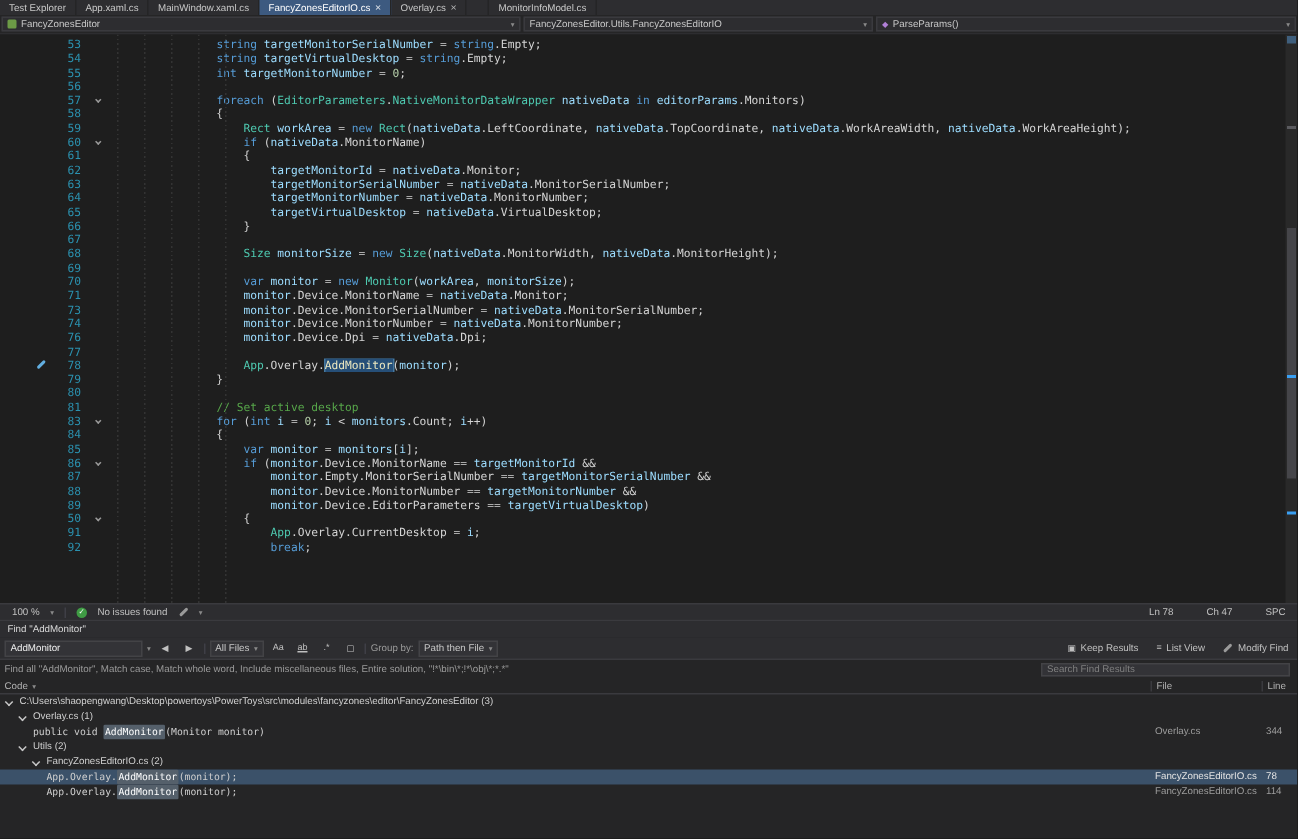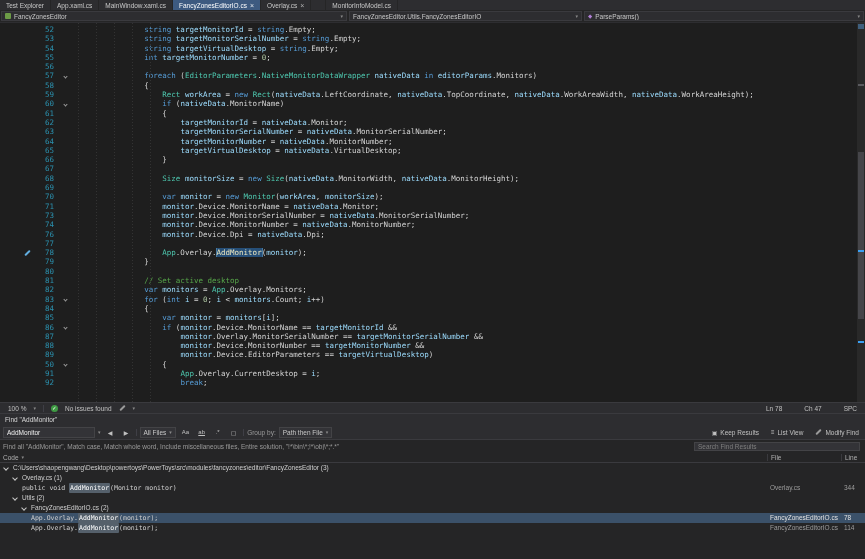--- a/index.html
+++ b/index.html
@@ -126,21 +126,20 @@
     </div>
   </div>
 
   <div class="editor">
     <div class="guide" style="left:78px"></div>
     <div class="guide" style="left:96px"></div>
     <div class="guide" style="left:114px"></div>
     <div class="guide" style="left:132px"></div>
     <div class="guide" style="left:150px"></div>
     <div>
-        <div class="ed-row"><div class="ed-bpm"></div><div class="ed-num">52</div><div class="ed-fold"></div><div class="ed-code"><span class="tk-p">                </span><span class="tk-k">string</span><span class="tk-p"> </span><span class="tk-v">targetMonitorId</span><span class="tk-p"> = </span><span class="tk-k">string</span><span class="tk-p">.Empty;</span></div></div>
         <div class="ed-row"><div class="ed-bpm"></div><div class="ed-num">53</div><div class="ed-fold"></div><div class="ed-code"><span class="tk-p">                </span><span class="tk-k">string</span><span class="tk-p"> </span><span class="tk-v">targetMonitorSerialNumber</span><span class="tk-p"> = </span><span class="tk-k">string</span><span class="tk-p">.Empty;</span></div></div>
         <div class="ed-row"><div class="ed-bpm"></div><div class="ed-num">54</div><div class="ed-fold"></div><div class="ed-code"><span class="tk-p">                </span><span class="tk-k">string</span><span class="tk-p"> </span><span class="tk-v">targetVirtualDesktop</span><span class="tk-p"> = </span><span class="tk-k">string</span><span class="tk-p">.Empty;</span></div></div>
         <div class="ed-row"><div class="ed-bpm"></div><div class="ed-num">55</div><div class="ed-fold"></div><div class="ed-code"><span class="tk-p">                </span><span class="tk-k">int</span><span class="tk-p"> </span><span class="tk-v">targetMonitorNumber</span><span class="tk-p"> = </span><span class="tk-n">0</span><span class="tk-p">;</span></div></div>
         <div class="ed-row"><div class="ed-bpm"></div><div class="ed-num">56</div><div class="ed-fold"></div><div class="ed-code"></div></div>
         <div class="ed-row"><div class="ed-bpm"></div><div class="ed-num">57</div><div class="ed-fold"><span class="chev"></span></div><div class="ed-code"><span class="tk-p">                </span><span class="tk-k">foreach</span><span class="tk-p"> (</span><span class="tk-t">EditorParameters</span><span class="tk-p">.</span><span class="tk-t">NativeMonitorDataWrapper</span><span class="tk-p"> </span><span class="tk-v">nativeData</span><span class="tk-p"> </span><span class="tk-k">in</span><span class="tk-p"> </span><span class="tk-v">editorParams</span><span class="tk-p">.Monitors)</span></div></div>
         <div class="ed-row"><div class="ed-bpm"></div><div class="ed-num">58</div><div class="ed-fold"></div><div class="ed-code"><span class="tk-p">                {</span></div></div>
         <div class="ed-row"><div class="ed-bpm"></div><div class="ed-num">59</div><div class="ed-fold"></div><div class="ed-code"><span class="tk-p">                    </span><span class="tk-t">Rect</span><span class="tk-p"> </span><span class="tk-v">workArea</span><span class="tk-p"> = </span><span class="tk-k">new</span><span class="tk-p"> </span><span class="tk-t">Rect</span><span class="tk-p">(</span><span class="tk-v">nativeData</span><span class="tk-p">.LeftCoordinate, </span><span class="tk-v">nativeData</span><span class="tk-p">.TopCoordinate, </span><span class="tk-v">nativeData</span><span class="tk-p">.WorkAreaWidth, </span><span class="tk-v">nativeData</span><span class="tk-p">.WorkAreaHeight);</span></div></div>
         <div class="ed-row"><div class="ed-bpm"></div><div class="ed-num">60</div><div class="ed-fold"><span class="chev"></span></div><div class="ed-code"><span class="tk-p">                    </span><span class="tk-k">if</span><span class="tk-p"> (</span><span class="tk-v">nativeData</span><span class="tk-p">.MonitorName)</span></div></div>
         <div class="ed-row"><div class="ed-bpm"></div><div class="ed-num">61</div><div class="ed-fold"></div><div class="ed-code"><span class="tk-p">                    {</span></div></div>
         <div class="ed-row"><div class="ed-bpm"></div><div class="ed-num">62</div><div class="ed-fold"></div><div class="ed-code"><span class="tk-p">                        </span><span class="tk-v">targetMonitorId</span><span class="tk-p"> = </span><span class="tk-v">nativeData</span><span class="tk-p">.Monitor;</span></div></div>
@@ -154,26 +153,25 @@
         <div class="ed-row"><div class="ed-bpm"></div><div class="ed-num">70</div><div class="ed-fold"></div><div class="ed-code"><span class="tk-p">                    </span><span class="tk-k">var</span><span class="tk-p"> </span><span class="tk-v">monitor</span><span class="tk-p"> = </span><span class="tk-k">new</span><span class="tk-p"> </span><span class="tk-t">Monitor</span><span class="tk-p">(</span><span class="tk-v">workArea</span><span class="tk-p">, </span><span class="tk-v">monitorSize</span><span class="tk-p">);</span></div></div>
         <div class="ed-row"><div class="ed-bpm"></div><div class="ed-num">71</div><div class="ed-fold"></div><div class="ed-code"><span class="tk-p">                    </span><span class="tk-v">monitor</span><span class="tk-p">.Device.MonitorName = </span><span class="tk-v">nativeData</span><span class="tk-p">.Monitor;</span></div></div>
         <div class="ed-row"><div class="ed-bpm"></div><div class="ed-num">73</div><div class="ed-fold"></div><div class="ed-code"><span class="tk-p">                    </span><span class="tk-v">monitor</span><span class="tk-p">.Device.MonitorSerialNumber = </span><span class="tk-v">nativeData</span><span class="tk-p">.MonitorSerialNumber;</span></div></div>
         <div class="ed-row"><div class="ed-bpm"></div><div class="ed-num">74</div><div class="ed-fold"></div><div class="ed-code"><span class="tk-p">                    </span><span class="tk-v">monitor</span><span class="tk-p">.Device.MonitorNumber = </span><span class="tk-v">nativeData</span><span class="tk-p">.MonitorNumber;</span></div></div>
         <div class="ed-row"><div class="ed-bpm"></div><div class="ed-num">76</div><div class="ed-fold"></div><div class="ed-code"><span class="tk-p">                    </span><span class="tk-v">monitor</span><span class="tk-p">.Device.Dpi = </span><span class="tk-v">nativeData</span><span class="tk-p">.Dpi;</span></div></div>
         <div class="ed-row"><div class="ed-bpm"></div><div class="ed-num">77</div><div class="ed-fold"></div><div class="ed-code"></div></div>
         <div class="ed-row"><div class="ed-bpm"><span class="pencil blue"></span></div><div class="ed-num">78</div><div class="ed-fold"></div><div class="ed-code"><span class="tk-p">                    </span><span class="tk-t">App</span><span class="tk-p">.Overlay.</span><span class="tk-hl">AddMonitor</span><span class="tk-p">(</span><span class="tk-v">monitor</span><span class="tk-p">);</span></div></div>
         <div class="ed-row"><div class="ed-bpm"></div><div class="ed-num">79</div><div class="ed-fold"></div><div class="ed-code"><span class="tk-p">                }</span></div></div>
         <div class="ed-row"><div class="ed-bpm"></div><div class="ed-num">80</div><div class="ed-fold"></div><div class="ed-code"></div></div>
         <div class="ed-row"><div class="ed-bpm"></div><div class="ed-num">81</div><div class="ed-fold"></div><div class="ed-code"><span class="tk-p">                </span><span class="tk-c">// Set active desktop</span></div></div>
-        <div class="ed-row"><div class="ed-bpm"></div><div class="ed-num">82</div><div class="ed-fold"></div><div class="ed-code"><span class="tk-p">                </span><span class="tk-k">var</span><span class="tk-p"> </span><span class="tk-v">monitors</span><span class="tk-p"> = </span><span class="tk-t">App</span><span class="tk-p">.Overlay.Monitors;</span></div></div>
         <div class="ed-row"><div class="ed-bpm"></div><div class="ed-num">83</div><div class="ed-fold"><span class="chev"></span></div><div class="ed-code"><span class="tk-p">                </span><span class="tk-k">for</span><span class="tk-p"> (</span><span class="tk-k">int</span><span class="tk-p"> </span><span class="tk-v">i</span><span class="tk-p"> = </span><span class="tk-n">0</span><span class="tk-p">; </span><span class="tk-v">i</span><span class="tk-p"> &lt; </span><span class="tk-v">monitors</span><span class="tk-p">.Count; </span><span class="tk-v">i</span><span class="tk-p">++)</span></div></div>
         <div class="ed-row"><div class="ed-bpm"></div><div class="ed-num">84</div><div class="ed-fold"></div><div class="ed-code"><span class="tk-p">                {</span></div></div>
         <div class="ed-row"><div class="ed-bpm"></div><div class="ed-num">85</div><div class="ed-fold"></div><div class="ed-code"><span class="tk-p">                    </span><span class="tk-k">var</span><span class="tk-p"> </span><span class="tk-v">monitor</span><span class="tk-p"> = </span><span class="tk-v">monitors</span><span class="tk-p">[</span><span class="tk-v">i</span><span class="tk-p">];</span></div></div>
         <div class="ed-row"><div class="ed-bpm"></div><div class="ed-num">86</div><div class="ed-fold"><span class="chev"></span></div><div class="ed-code"><span class="tk-p">                    </span><span class="tk-k">if</span><span class="tk-p"> (</span><span class="tk-v">monitor</span><span class="tk-p">.Device.MonitorName == </span><span class="tk-v">targetMonitorId</span><span class="tk-p"> &amp;&amp;</span></div></div>
-        <div class="ed-row"><div class="ed-bpm"></div><div class="ed-num">87</div><div class="ed-fold"></div><div class="ed-code"><span class="tk-p">                        </span><span class="tk-v">monitor</span><span class="tk-p">.Overlay.MonitorSerialNumber == </span><span class="tk-v">targetMonitorSerialNumber</span><span class="tk-p"> &amp;&amp;</span></div></div>
+        <div class="ed-row"><div class="ed-bpm"></div><div class="ed-num">87</div><div class="ed-fold"></div><div class="ed-code"><span class="tk-p">                        </span><span class="tk-v">monitor</span><span class="tk-p">.Empty.MonitorSerialNumber == </span><span class="tk-v">targetMonitorSerialNumber</span><span class="tk-p"> &amp;&amp;</span></div></div>
         <div class="ed-row"><div class="ed-bpm"></div><div class="ed-num">88</div><div class="ed-fold"></div><div class="ed-code"><span class="tk-p">                        </span><span class="tk-v">monitor</span><span class="tk-p">.Device.MonitorNumber == </span><span class="tk-v">targetMonitorNumber</span><span class="tk-p"> &amp;&amp;</span></div></div>
         <div class="ed-row"><div class="ed-bpm"></div><div class="ed-num">89</div><div class="ed-fold"></div><div class="ed-code"><span class="tk-p">                        </span><span class="tk-v">monitor</span><span class="tk-p">.Device.EditorParameters == </span><span class="tk-v">targetVirtualDesktop</span><span class="tk-p">)</span></div></div>
         <div class="ed-row"><div class="ed-bpm"></div><div class="ed-num">50</div><div class="ed-fold"><span class="chev"></span></div><div class="ed-code"><span class="tk-p">                    {</span></div></div>
         <div class="ed-row"><div class="ed-bpm"></div><div class="ed-num">91</div><div class="ed-fold"></div><div class="ed-code"><span class="tk-p">                        </span><span class="tk-t">App</span><span class="tk-p">.Overlay.CurrentDesktop = </span><span class="tk-v">i</span><span class="tk-p">;</span></div></div>
         <div class="ed-row"><div class="ed-bpm"></div><div class="ed-num">92</div><div class="ed-fold"></div><div class="ed-code"><span class="tk-p">                        </span><span class="tk-k">break</span><span class="tk-p">;</span></div></div>
       </div>
     <div class="sb-v">
       <div class="sb-btn"></div>
       <div class="sb-thumb"></div>
       <div class="sb-mark" style="top:16%;background:#5a5a5e"></div>

